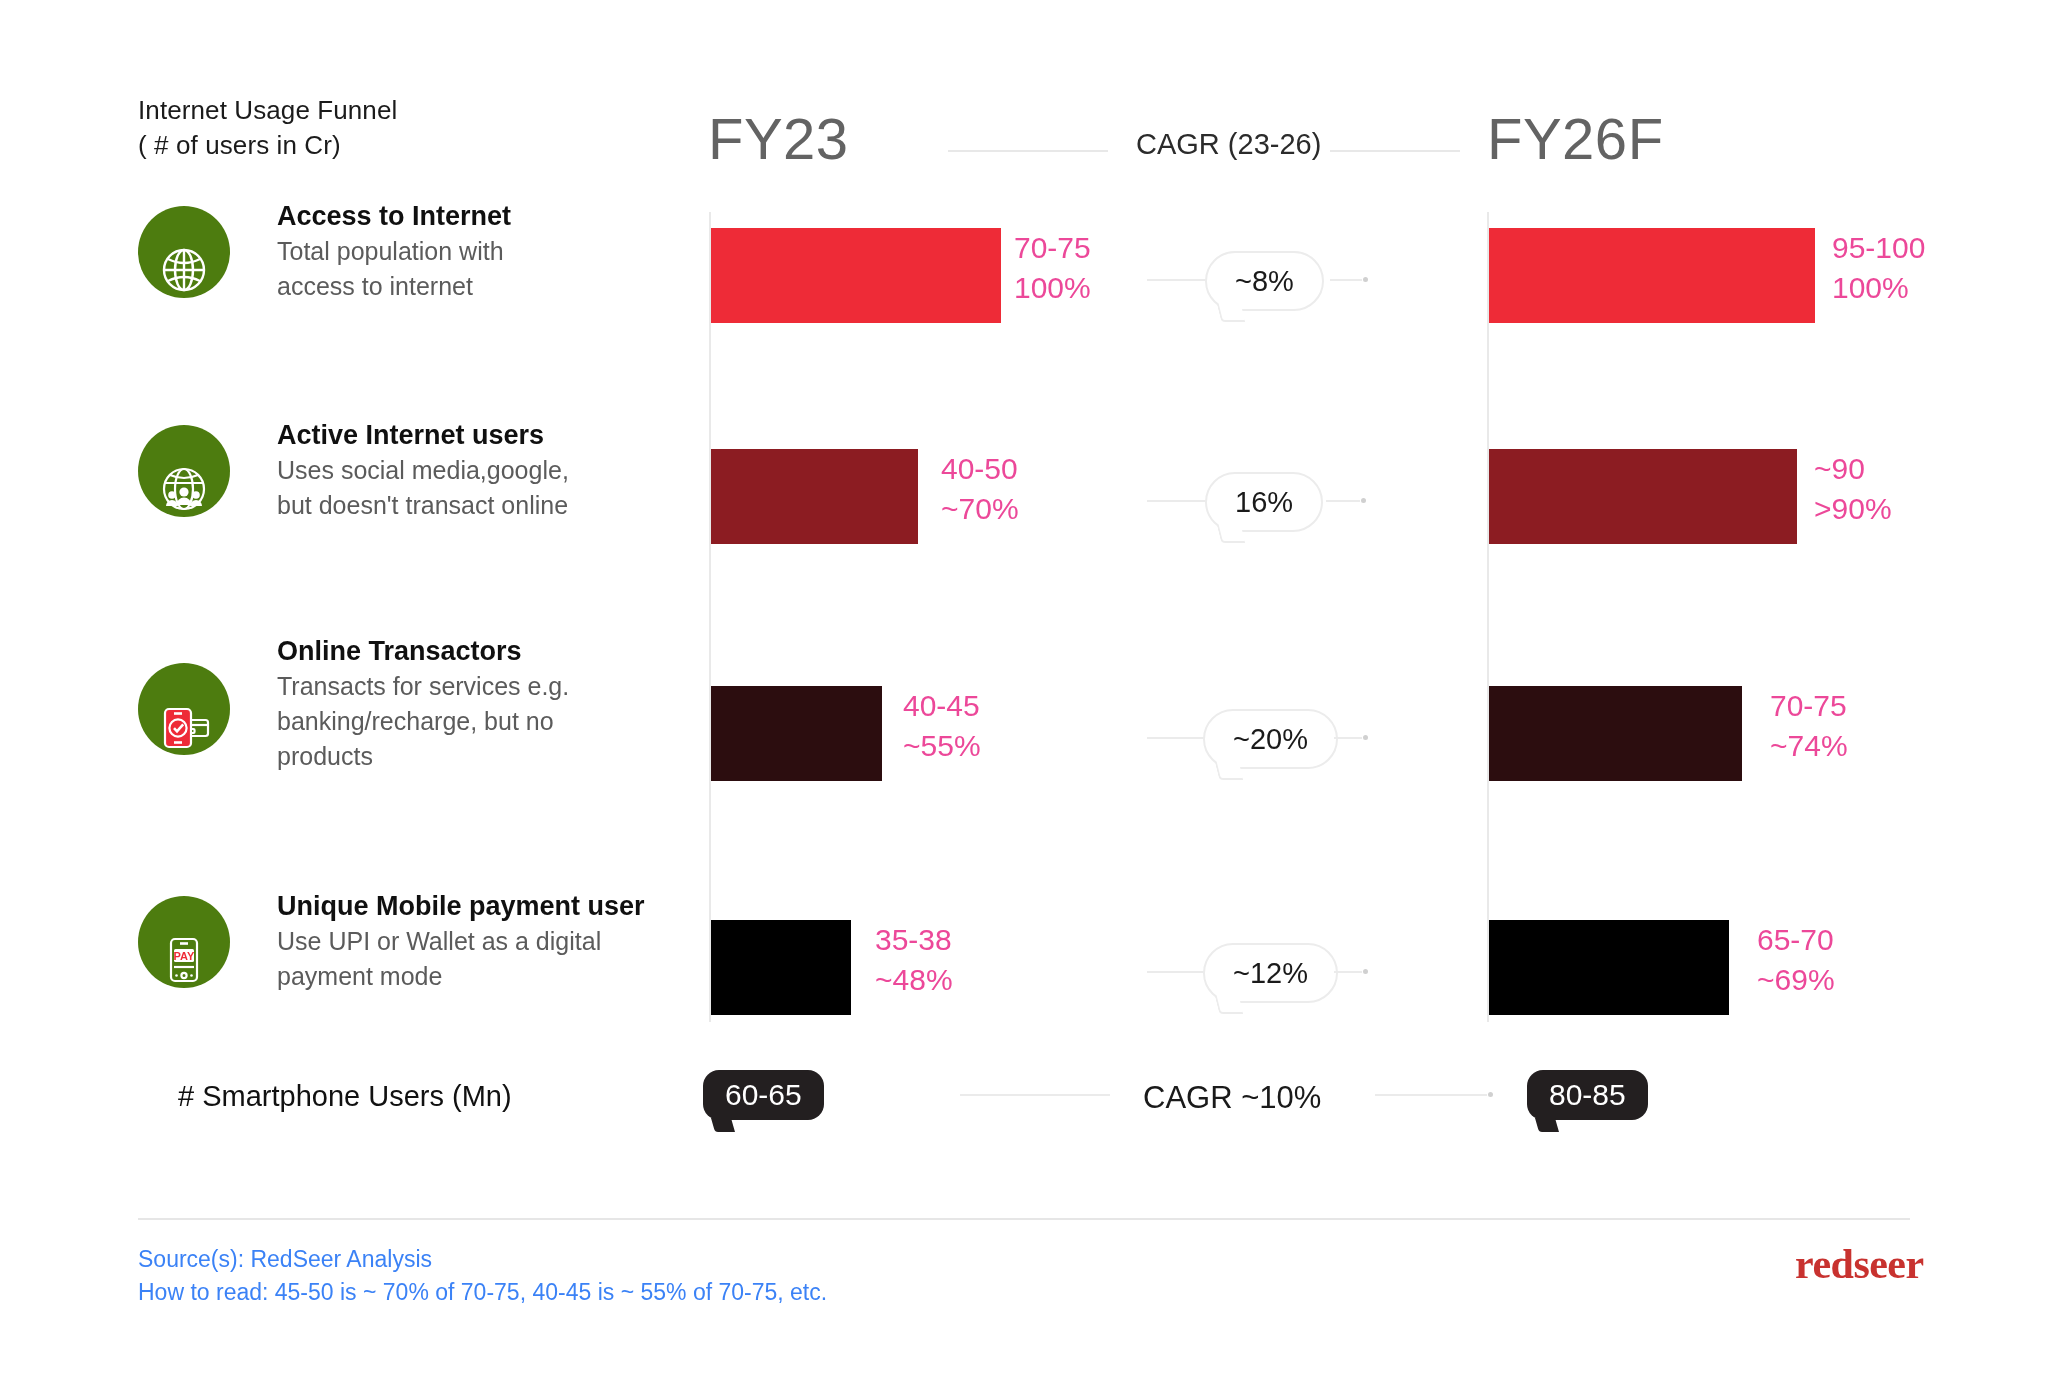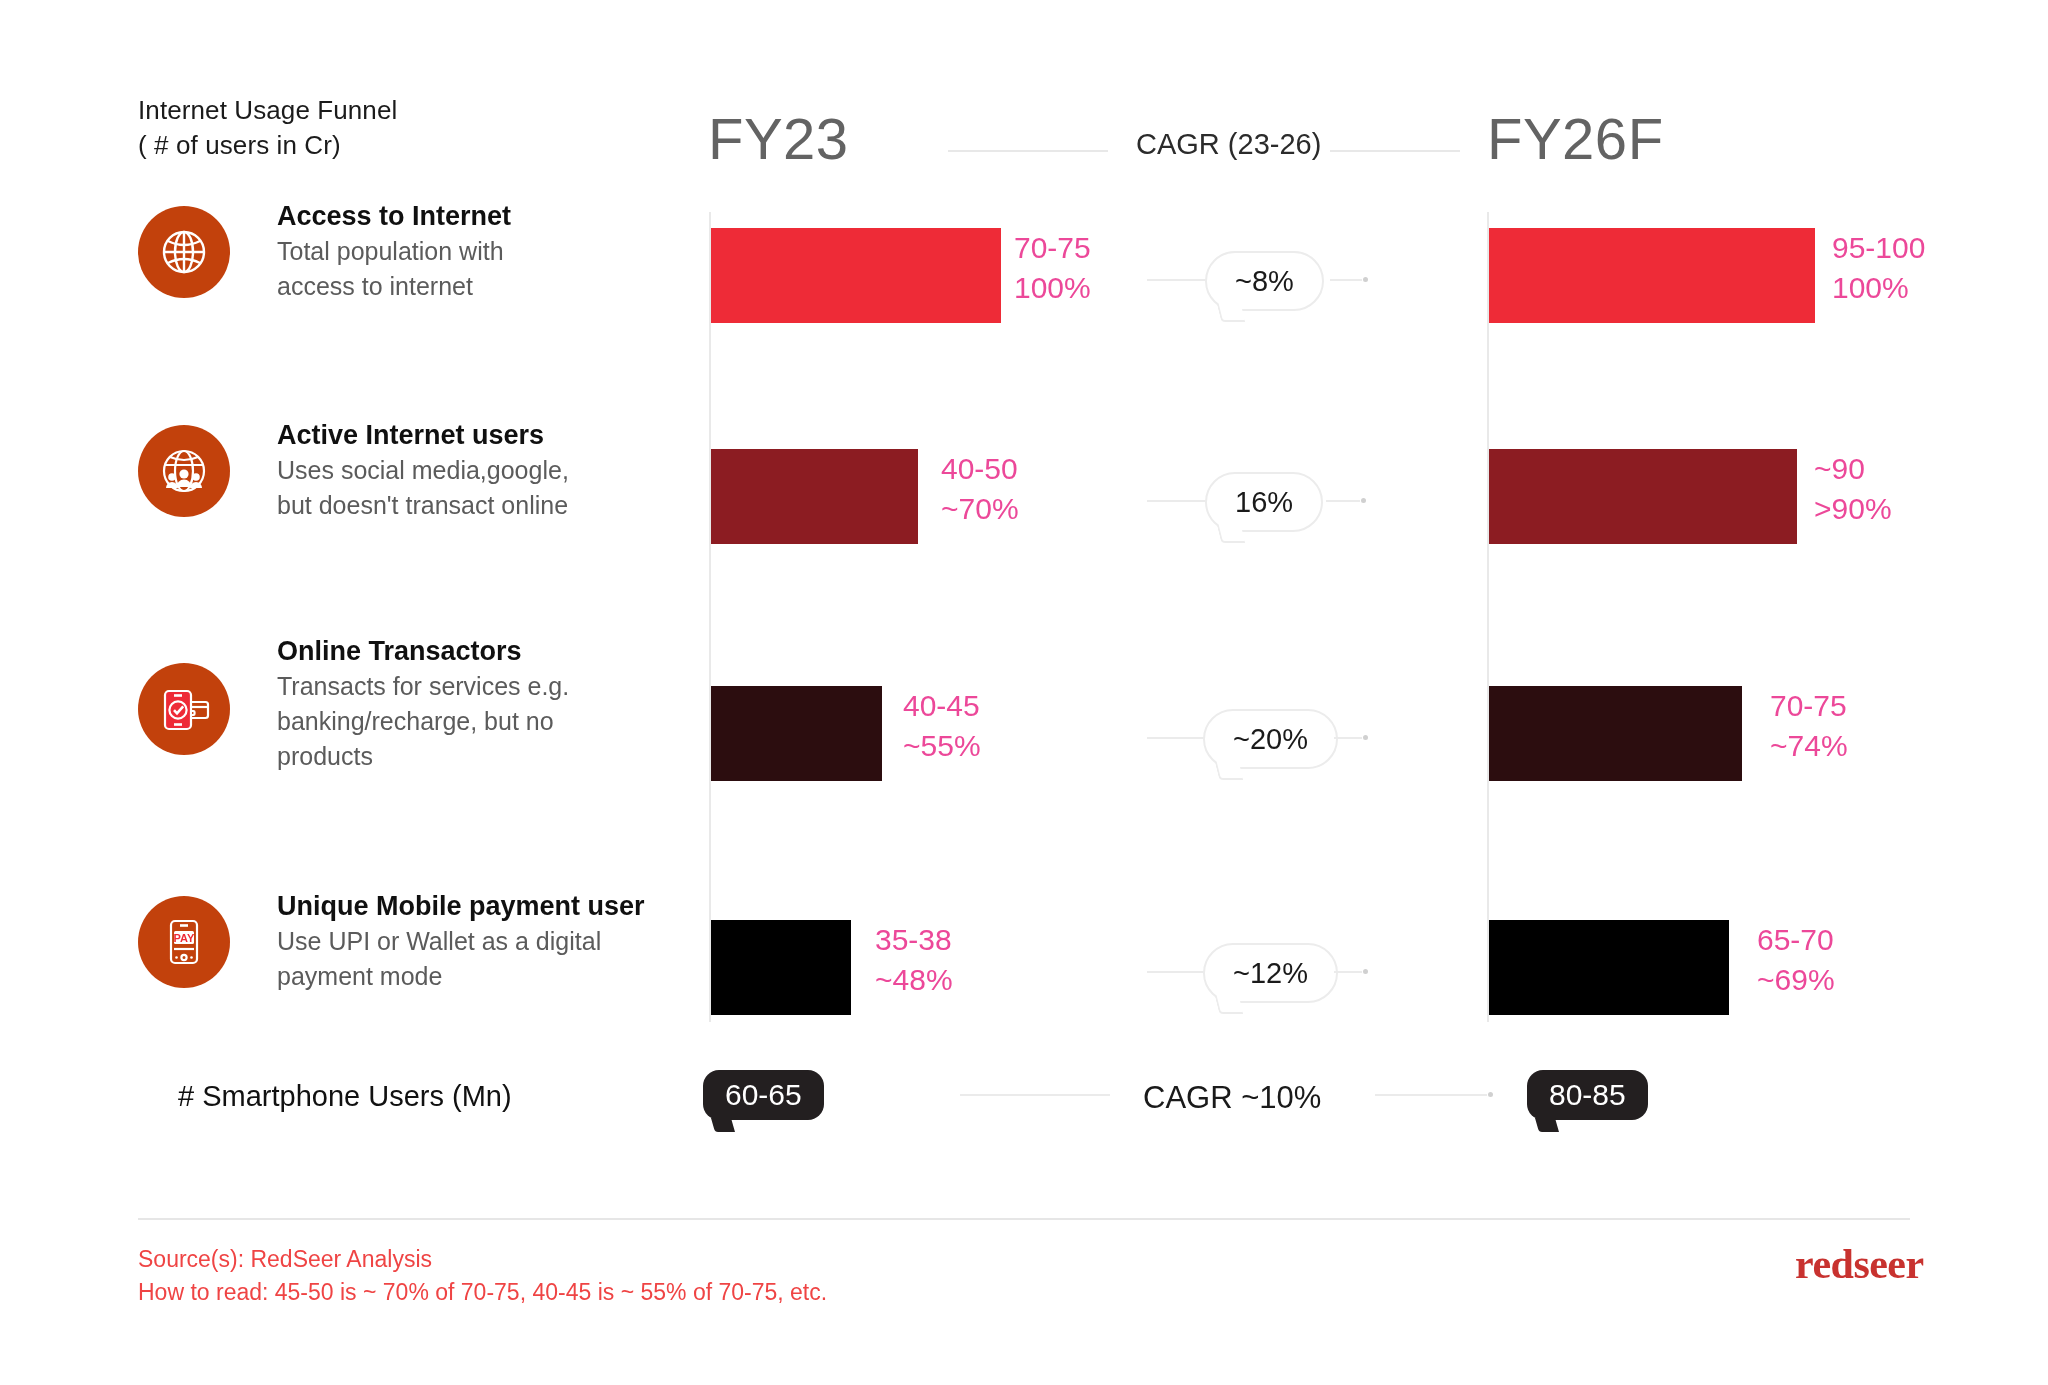--- a/index.html
+++ b/index.html
@@ -39,22 +39,22 @@
   
   .row{position:absolute;left:0;width:2048px;}
   #row-0{top:206px;}
   #row-1{top:425px;}
   #row-2{top:641px;}
   #row-3{top:896px;}
 
   .icon-circle{
     position:absolute;left:138px;top:0px;
     width:92px;height:92px;border-radius:50%;
-    background:#c2410c;
-    display:flex;align-items:center;justify-content:center;
+    background:#4d7c0f;
+    display:flex;align-items:flex-end;justify-content:center;
   }
   .icon-circle svg{display:block;}
 
   .row-text{position:absolute;left:277px;top:-8px;width:400px;}
   .row-title{font-size:27px;font-weight:700;color:#101010;line-height:36px;letter-spacing:0px;}
   .row-desc{font-size:25px;color:#5b5b5b;line-height:35px;}
 
   .bar{position:absolute;height:95px;}
   .bar-fy23{left:711px;}
   .bar-fy26{left:1489px;}
@@ -92,21 +92,21 @@
     content:"";position:absolute;left:10px;bottom:-12px;
     width:20px;height:14px;background:#231f20;
     transform:skewX(16deg);
     border-bottom-left-radius:3px;
   }
   #cagr-bottom-label{position:absolute;left:1143px;top:10px;font-size:31px;color:#1a1a1a;}
 
   
   #footer-rule{position:absolute;left:138px;top:1218px;width:1772px;height:2px;background:#e6e6e6;}
   #footer-text{position:absolute;left:138px;top:1243px;}
-  .footer-line{font-size:23px;line-height:33px;color:#ef4444;}
+  .footer-line{font-size:23px;line-height:33px;color:#3b82f6;}
   #brand-logo{
     position:absolute;left:1795px;top:1240px;
     font-family:"Liberation Serif", serif;
     font-size:42px;font-weight:700;color:#c8322f;letter-spacing:-.5px;
   }
 </style>
 </head>
 <body>
 
 <div class="canvas">

